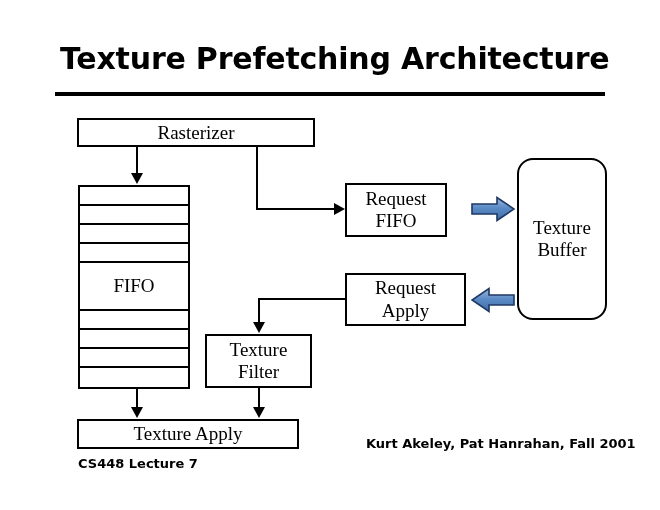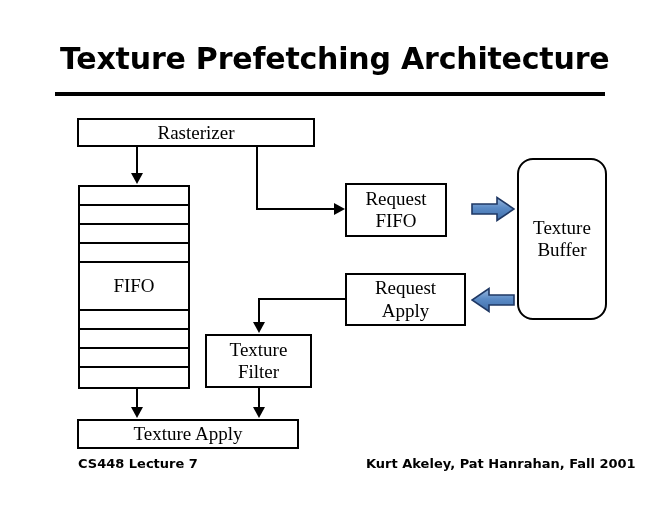--- a/index.html
+++ b/index.html
@@ -142,21 +142,21 @@
   
   .footer-text {
     position: absolute;
     font-family: "DejaVu Sans", sans-serif;
     font-weight: bold;
     font-size: 13px;
     color: #000000;
     white-space: nowrap;
   }
   #footer-left  { left: 78px;  top: 456px; }
-  #footer-right { left: 366px; top: 456px; }
+  #footer-right { left: 366px; top: 436px; }
 </style>
 </head>
 <body>
 
 <div id="slide">
 
   <div id="slide-title">Texture Prefetching Architecture</div>
   <div id="title-rule"></div>
 
   <div class="box" id="box-rasterizer">

